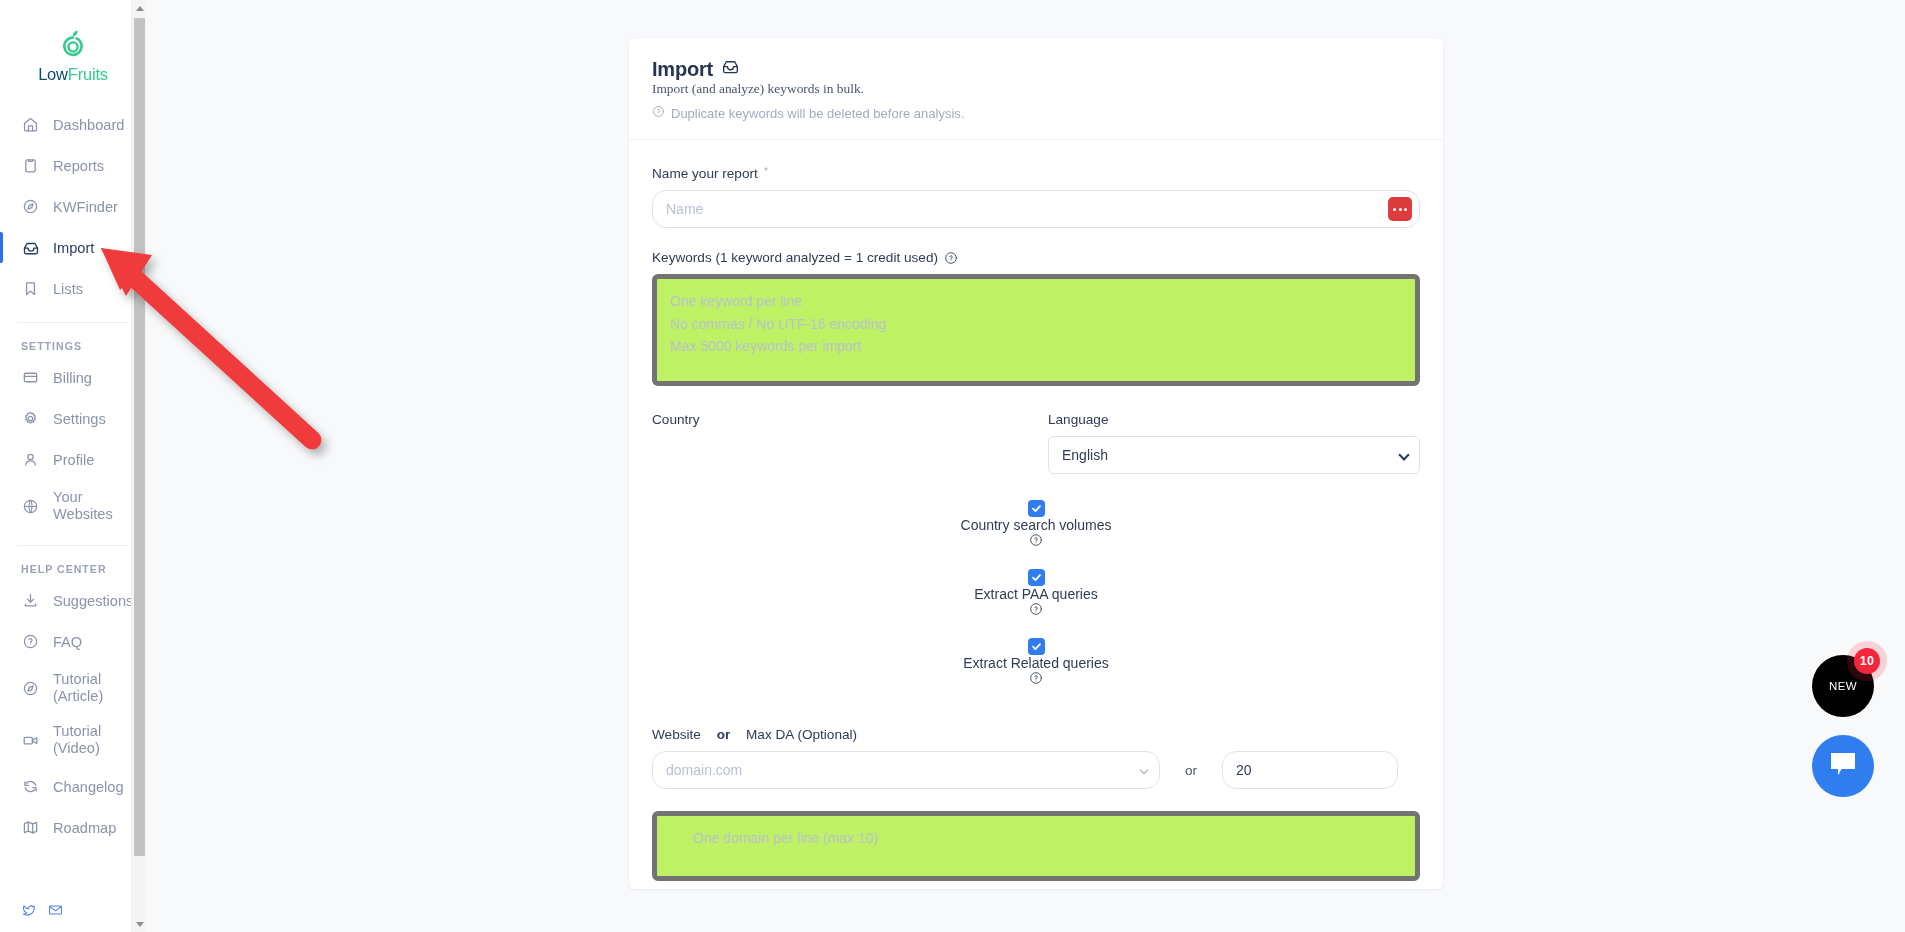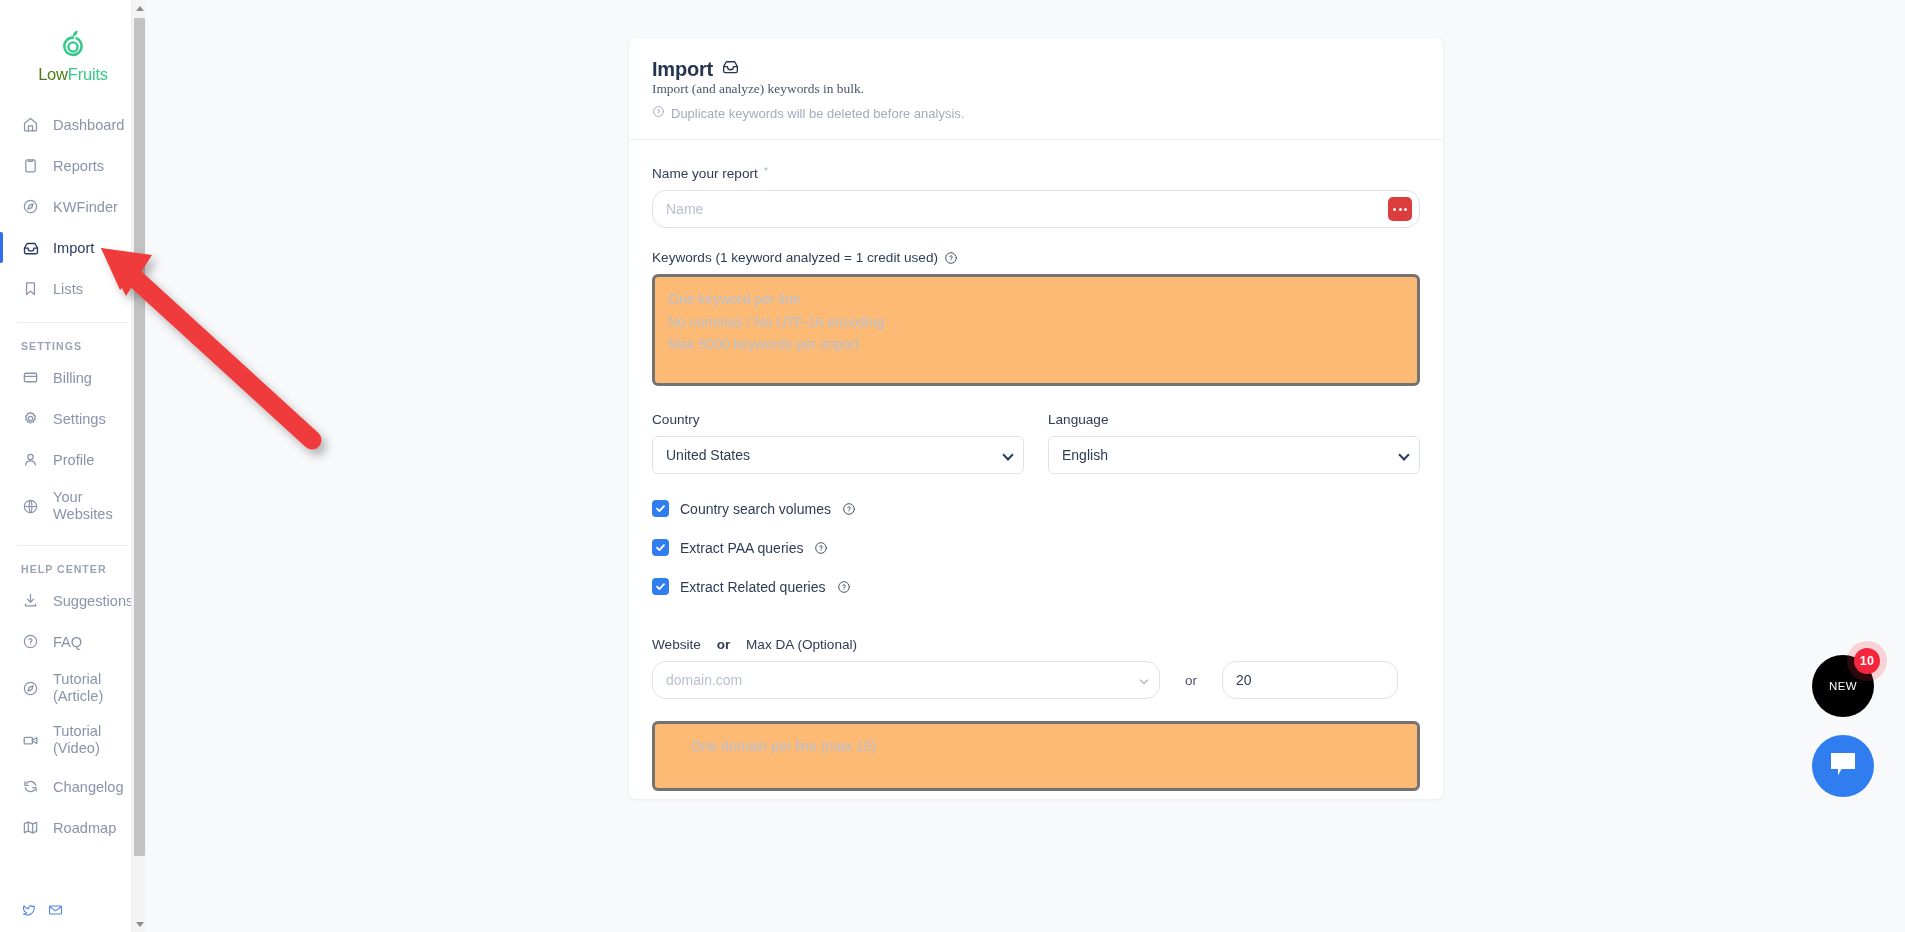--- a/index.html
+++ b/index.html
@@ -24,21 +24,21 @@
     padding-top: 28px;
     display: flex; flex-direction: column; align-items: center;
   }
   .logo-mark { width: 28px; height: 30px; }
   .logo-text {
     margin-top: 7px;
     font-size: 16.5px;
     letter-spacing: -0.2px;
     font-weight: 400;
   }
-  .logo-low { color: #4d7c0f; }
+  .logo-low { color: #0c4a6e; }
   .logo-fruits { color: #35c98b; }
 
   .nav { margin-top: 20px; }
   .nav-item {
     display: flex; align-items: center;
     height: 41px;
     padding-left: 21px;
     gap: 13px;
     color: #8a93ab;
     font-size: 14.6px;
@@ -141,22 +141,22 @@
     position: absolute; right: 8px; top: 7px;
     width: 24px; height: 24px; border-radius: 5px;
     background: #dc3c3c;
     display: flex; align-items: center; justify-content: center; gap: 2.5px;
     cursor: pointer;
   }
   .pw-dots i { width: 3px; height: 3px; border-radius: 50%; background: #fff; display:block; }
 
   .ta {
     width: 100%;
-    border: 3px solid #737373; border-radius: 6px;
-    background: #fdba74;
+    border: 5px solid #737373; border-radius: 6px;
+    background: #bef264;
     padding: 11px 13px;
     font-family: "Liberation Sans", sans-serif;
     font-size: 14px; color: #2f3c55;
     line-height: 22.5px;
     resize: none; outline: none;
   }
   .ta::placeholder { color: #b9c0d0; }
   #keywords-textarea { height: 112px; }
   #domains-textarea { height: 70px; padding-left: 36px; }
 
@@ -180,24 +180,25 @@
     border-right: 2px solid #2b3a63; border-bottom: 2px solid #2b3a63;
     transform: rotate(45deg); pointer-events: none;
   }
   .chev.sm {
     right: 13px; top: 16px; width: 6px; height: 6px;
     border-right: 1.5px solid #9aa3b8; border-bottom: 1.5px solid #9aa3b8;
   }
 
   .checks { margin-top: 26px; }
   .check-row {
-    display: flex; align-items: center; gap: 11px;
+    display: flex; align-items: center; 
     margin-bottom: 22px;
     font-size: 14px; color: #2f3c55;
     cursor: pointer;
+    flex-direction: column;
   }
   .cbox {
     width: 17px; height: 17px; border-radius: 4px;
     background: #2f7dee;
     display: flex; align-items: center; justify-content: center;
     flex: 0 0 17px;
   }
   .cbox svg { display: block; }
 
   .help-ic { flex: 0 0 14px; display:flex; }
@@ -509,26 +510,20 @@
             </span>
           </div>
           <textarea class="ta" id="keywords-textarea" placeholder="One keyword per line
 No commas / No UTF-16 encoding
 Max 5000 keywords per import" style=""></textarea>
         </div>
 
         <div class="row-2">
           <div class="col">
             <div class="field-label">Country</div>
-            <div class="select-wrap">
-              <select class="sel" id="country-select">
-                <option>United States</option>
-              </select>
-              <span class="chev"></span>
-            </div>
           </div>
           <div class="col">
             <div class="field-label">Language</div>
             <div class="select-wrap">
               <select class="sel" id="language-select">
                 <option>English</option>
               </select>
               <span class="chev"></span>
             </div>
           </div>

